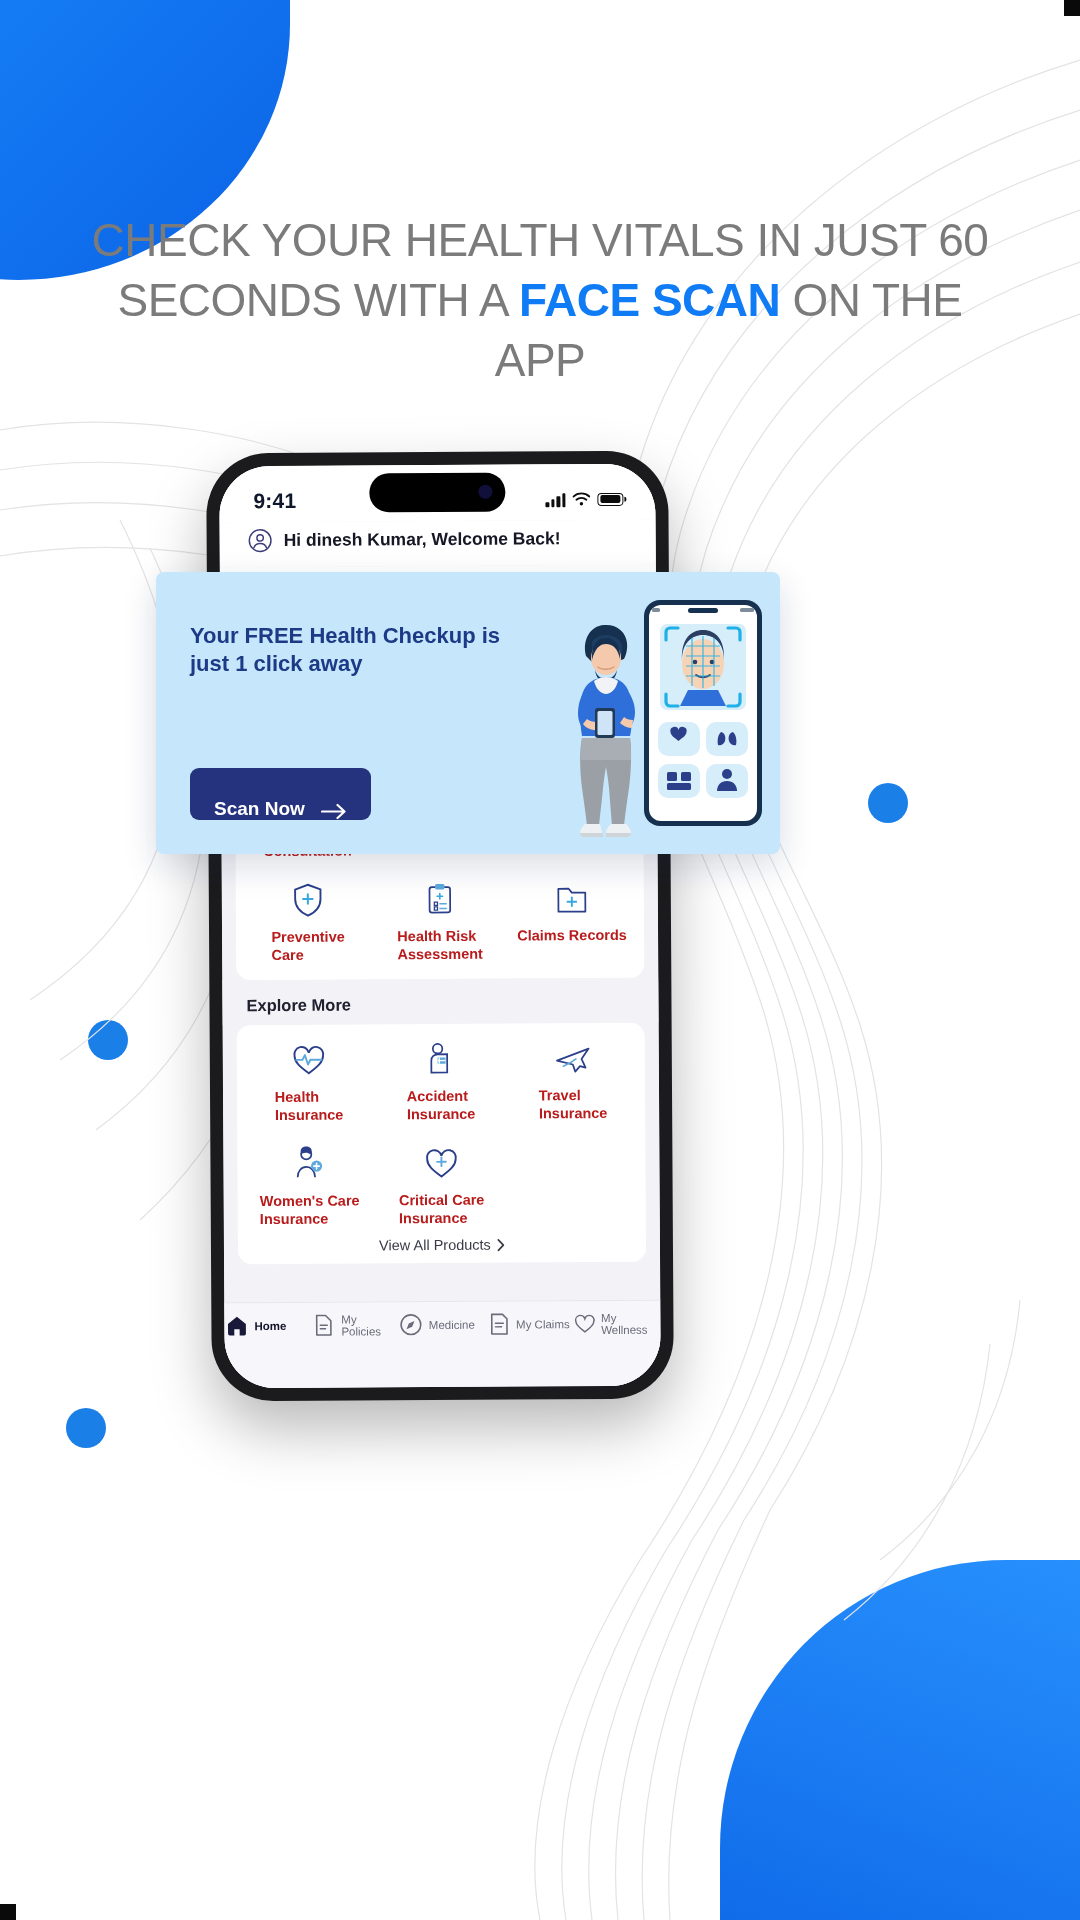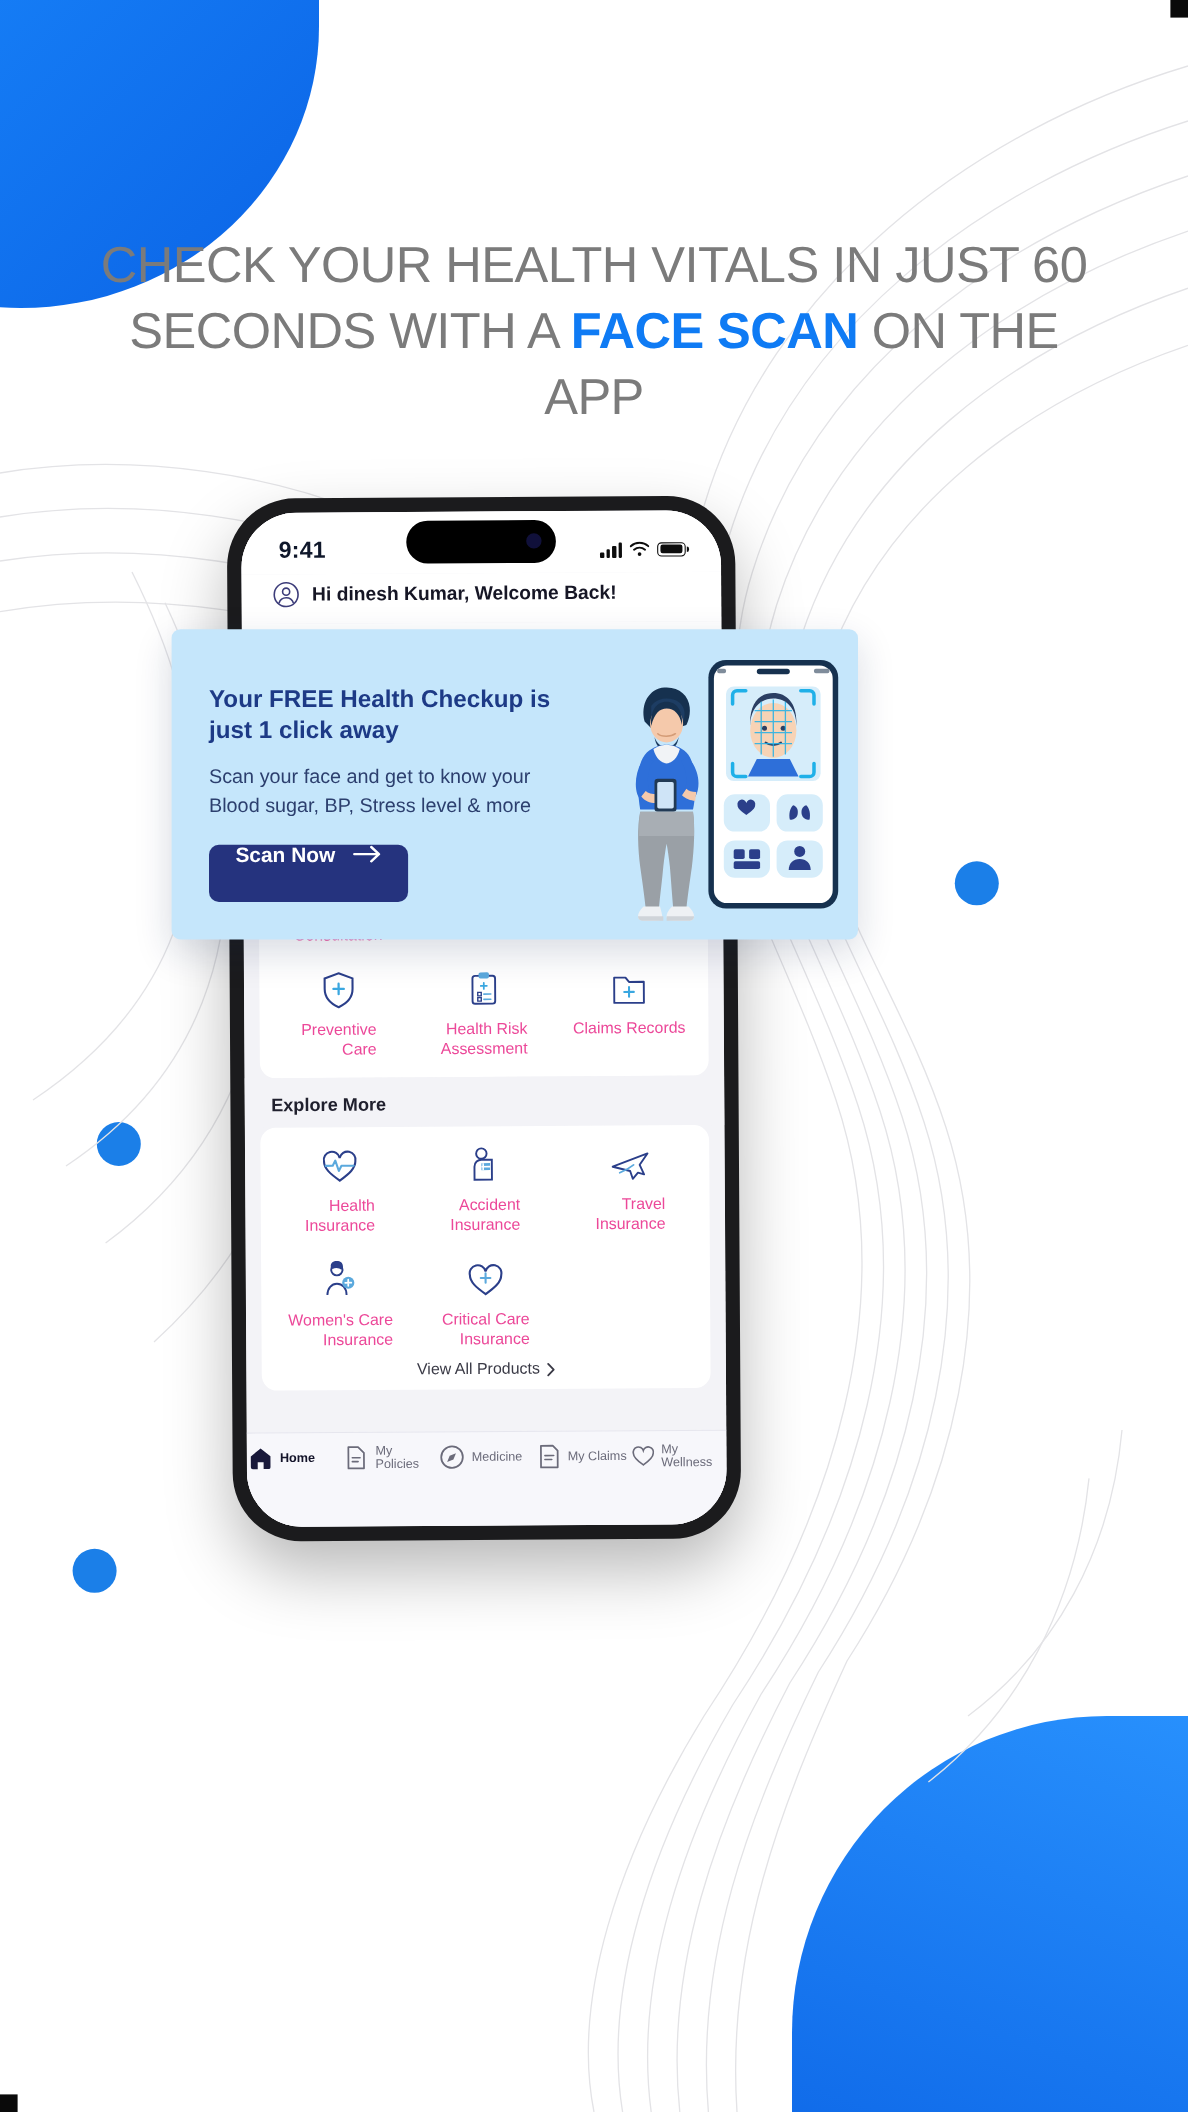--- a/index.html
+++ b/index.html
@@ -98,21 +98,21 @@
   .greeting .txt { font-size:17.5px; font-weight:600; color:#161625; }
 
   .section-gap { height:196px; background:#fff; }
 
   .tiles-card {
     margin:0 14px; background:#fff; border-radius:14px;
     padding:14px 6px 16px;
   }
   .tiles-grid { display:grid; grid-template-columns:repeat(3,1fr); row-gap:20px; }
   .tile { display:flex; flex-direction:column; align-items:center; gap:9px; }
-  .tile .lbl { font-size:14.5px; color:#ec4899; text-align:right; line-height:1.26; }
+  .tile .lbl { font-size:14.5px; color:#b91c1c; text-align:left; line-height:1.26;font-weight:bold; }
 
   .explore-head {
     padding:16px 24px 10px; font-size:16.5px; font-weight:700; color:#20202e;
     background:#f3f3f7;
   }
   .explore-card {
     margin:0 14px; background:#fff; border-radius:14px;
     padding:16px 6px 4px;
   }
   .view-all {
@@ -139,21 +139,21 @@
     overflow:hidden;
   }
   .promo-text { position:absolute; left:34px; top:50px; width:330px; }
   .promo h3 { font-size:22px; line-height:1.27; color:#1d3a86; font-weight:700; }
   .promo p { margin-top:15px; font-size:18px; line-height:1.45; color:#2c3f6e; font-weight:400; }
   .scan-btn {
     position:absolute; left:34px; top:196px;
     background:#25337e; color:#fff; border:none;
     border-radius:9px; padding:0 24px; height:52px;
     font-size:19px; font-weight:700; font-family:inherit;
-    display:flex; align-items:flex-start; gap:16px; cursor:pointer;
+    display:flex; align-items:flex-end; gap:16px; cursor:pointer;
   }
   .promo-art { position:absolute; right:0; top:0; width:240px; height:282px; }
 </style>
 </head>
 <body>
 
 <div class="bg-layer">
   <div class="blob-tl"></div>
   <div class="blob-br"></div>
   <div class="corner-sq" style="top:0;right:0;"></div>
@@ -369,21 +369,20 @@
             <span class="nl">My Wellness</span>
           </div>
         </div>
     </div>
   </div>
 </div>
 
 <div class="promo">
   <div class="promo-text">
     <h3>Your FREE Health Checkup is just 1 click away</h3>
-    <p>Scan your face and get to know your Blood sugar, BP, Stress level &amp; more</p>
   </div>
   <button class="scan-btn">
     <span>Scan Now</span>
     <svg width="26" height="17" viewBox="0 0 26 17">
       <path d="M1 8.5h22M16.5 2 23.5 8.5 16.5 15" fill="none" stroke="#fff" stroke-width="2.2" stroke-linecap="round" stroke-linejoin="round"></path>
     </svg>
   </button>
 
   <svg class="promo-art" viewBox="0 0 240 282">
 

